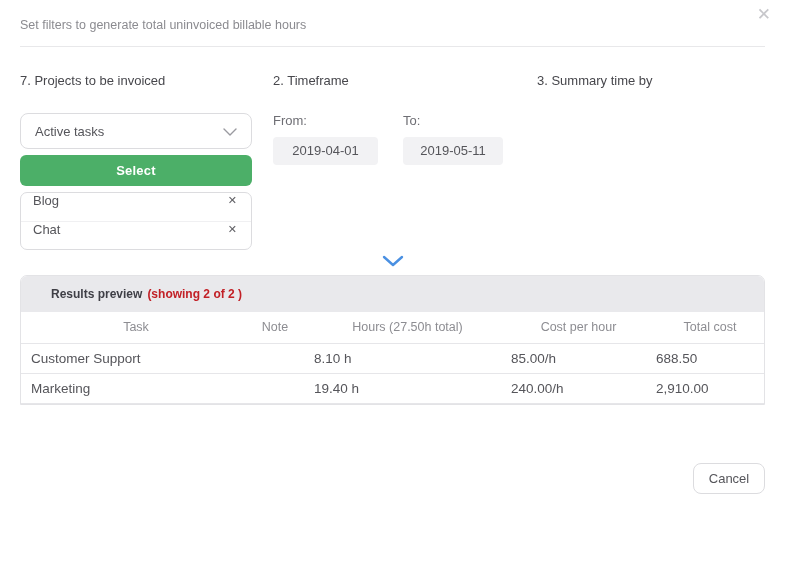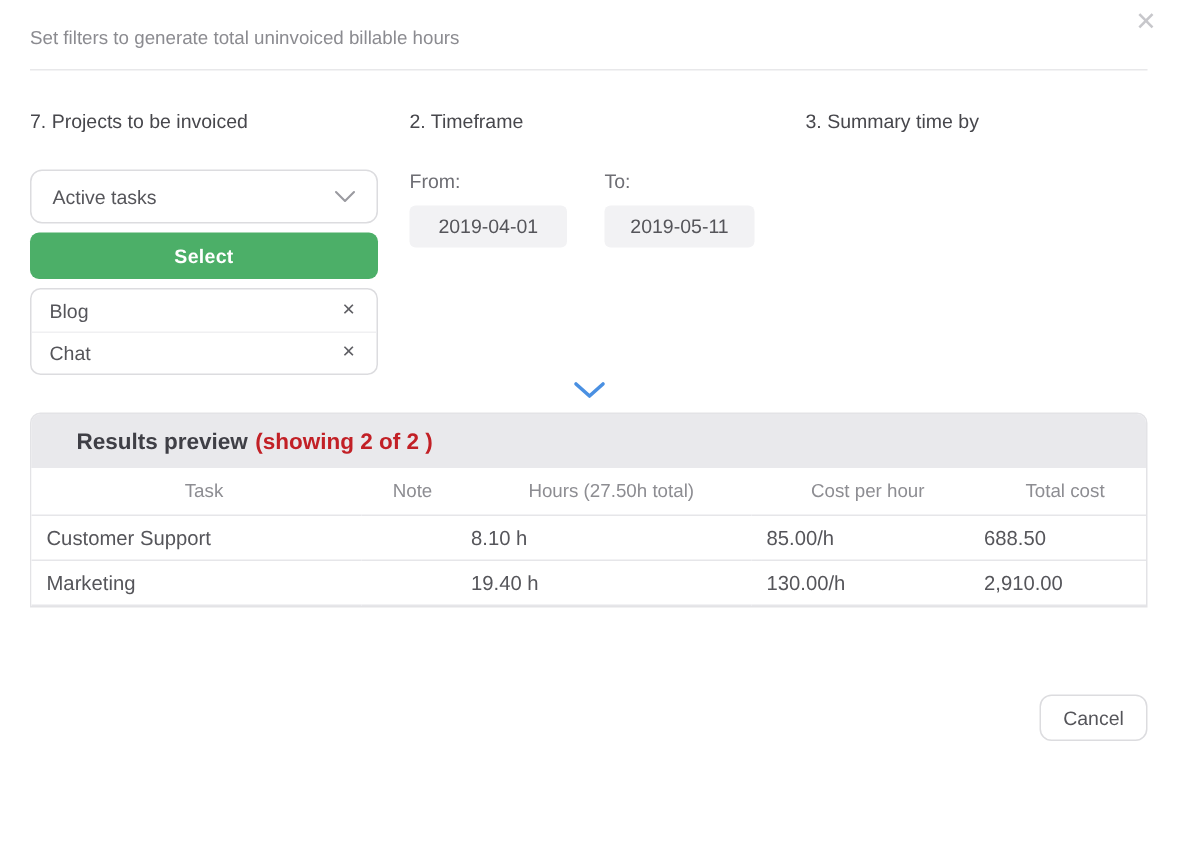--- a/index.html
+++ b/index.html
@@ -23,42 +23,42 @@
 
   .dropdown { height:36px; border:1px solid #dcdcdf; border-radius:8px; background:#fff;
               display:flex; align-items:center; justify-content:space-between; padding:0 14px; cursor:pointer; }
   .dropdown-label { font-size:13px; color:#55555a; }
 
   .btn-select { display:block; width:100%; margin-top:6px; height:31px; border:none; border-radius:6px;
                 background:#4caf68; color:#fff; font-size:13px; font-weight:700; cursor:pointer;
                 font-family:inherit; letter-spacing:.2px; }
 
   .selected-list { margin-top:6px; border:1px solid #dcdcdf; border-radius:7px; background:#fff; overflow:hidden; }
-  .selected-item { height:28px; display:flex; align-items:center; justify-content:space-between; padding:0 12px;gap:36px; }
+  .selected-item { height:28px; display:flex; align-items:flex-start; justify-content:space-between; padding:0 12px;gap:36px; }
   .selected-item + .selected-item { border-top:1px solid #f0f0f2; }
   .selected-item .name { font-size:13px; color:#55555a; }
   .remove-x { font-size:11px; color:#5f5f64; cursor:pointer; line-height:1; padding:2px; }
 
   .date-row { display:flex; gap:25px; }
   .date-label { display:block; font-size:13px; color:#6e6e74; margin-bottom:9px; }
   .date-input { height:28px; line-height:28px; background:#f2f2f4; border-radius:4px; text-align:center;
                 font-size:13px; color:#55555a; cursor:text; }
   .date-from { width:105px; }
   .date-to { width:100px; }
 
   .summary-list { display:flex; flex-direction:column; gap:5px; }
   .summary-btn { height:34px; border:1px solid #d9d9dc; border-radius:8px; background:#fff; color:#6b6b70;
                  font-size:13px; cursor:pointer; font-family:inherit; }
   .summary-btn.selected { border:1.5px solid #4caf68; color:#4caf68; }
 
   .expander { margin-top:3px; height:14px; text-align:center; cursor:pointer; }
 
   .results { margin-top:8px; border:1px solid #e3e3e6; border-radius:7px 7px 0 0; }
   .results-bar { height:36px; background:#e9e9ec; border-radius:6px 6px 0 0; display:flex; align-items:center;
-                 padding:0 30px; font-size:15px; font-weight:700; color:#3f3f46; }
+                 padding:0 30px; font-size:12px; font-weight:700; color:#3f3f46; }
   .results-bar .red { color:#c22026; margin-left:5px; }
 
   table.preview { width:100%; border-collapse:collapse; background:#fff; }
   .preview th { font-weight:400; text-align:center; font-size:12.5px; color:#8d8d92; height:31px;
                 border-bottom:1px solid #e6e6e9; padding:0; }
   .preview td { font-size:13.5px; color:#55555a; height:30px; border-bottom:1px solid #e6e6e9; padding:0; }
   .preview th:first-child, .preview td:first-child { padding-left:10px; }
   .preview th.note-col, .preview td.note-col { padding-left:5px; }
   .preview th.pad, .preview td.pad { padding-left:10px; }
 
@@ -159,21 +159,21 @@
           <td>Customer Support</td>
           <td class="note-col"></td>
           <td class="pad">8.10 h</td>
           <td class="pad">85.00/h</td>
           <td class="pad">688.50</td>
         </tr>
         <tr>
           <td>Marketing</td>
           <td class="note-col"></td>
           <td class="pad">19.40 h</td>
-          <td class="pad">130.00/h</td>
+          <td class="pad">240.00/h</td>
           <td class="pad">2,910.00</td>
         </tr>
       </tbody>
     </table>
   </div>
 
   <div class="footer">
     <button class="btn-cancel">Cancel</button>
   </div>
 </div>

